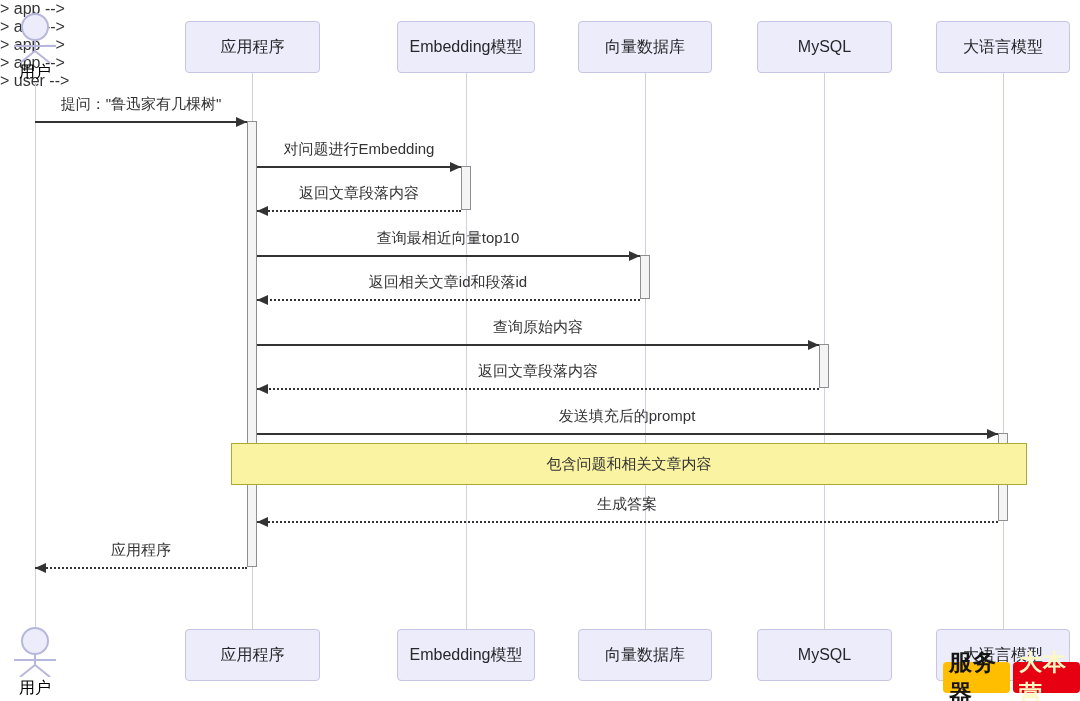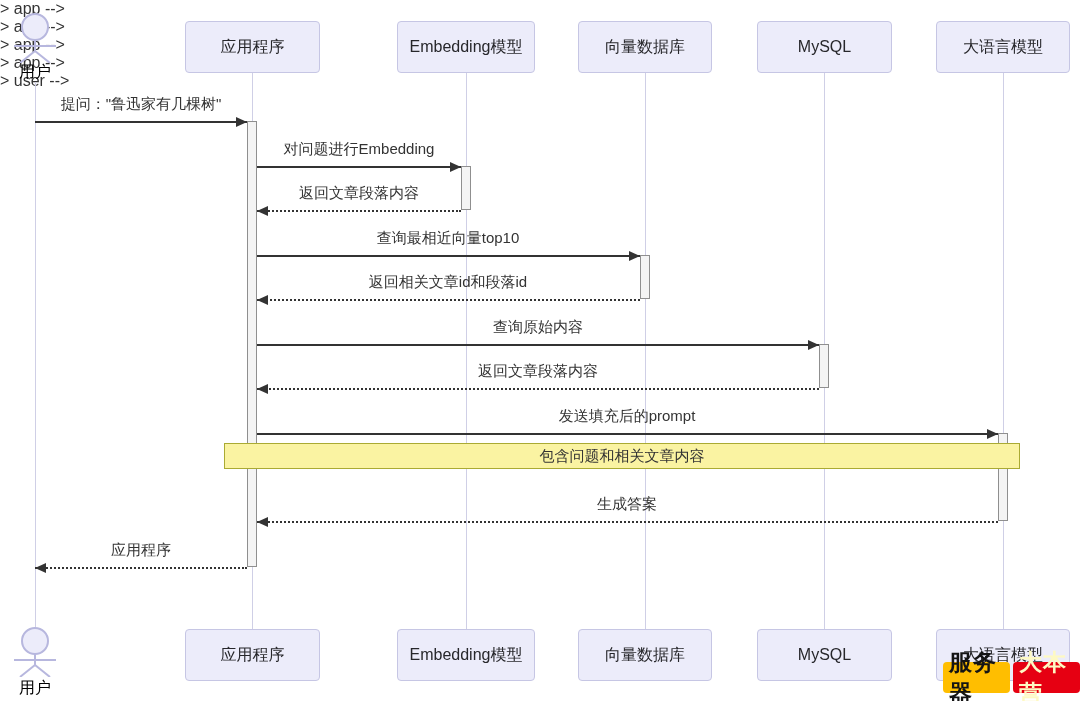--- a/index.html
+++ b/index.html
@@ -146,21 +146,21 @@
   </div>
 
   
   <div>
     <div class="msg-label" style="left:627px;top:407px">发送填充后的prompt</div>
     <div class="msg-line solid" style="left:257px;top:433px;width:741px"></div>
     <div class="arrow-right" style="left:987px;top:429px"></div>
   </div>
 
   
-  <div class="note" style="left:224px;top:443px;width:796px;height:26px">包含问题和相关文章内容</div>
+  <div class="note" style="left:231px;top:443px;width:796px;height:42px">包含问题和相关文章内容</div>
 
   &gt; app --&gt;
   <div>
     <div class="msg-label" style="left:627px;top:495px">生成答案</div>
     <div class="msg-line dashed" style="left:257px;top:521px;width:741px"></div>
     <div class="arrow-left" style="left:257px;top:517px"></div>
   </div>
 
   &gt; user --&gt;
   <div>

